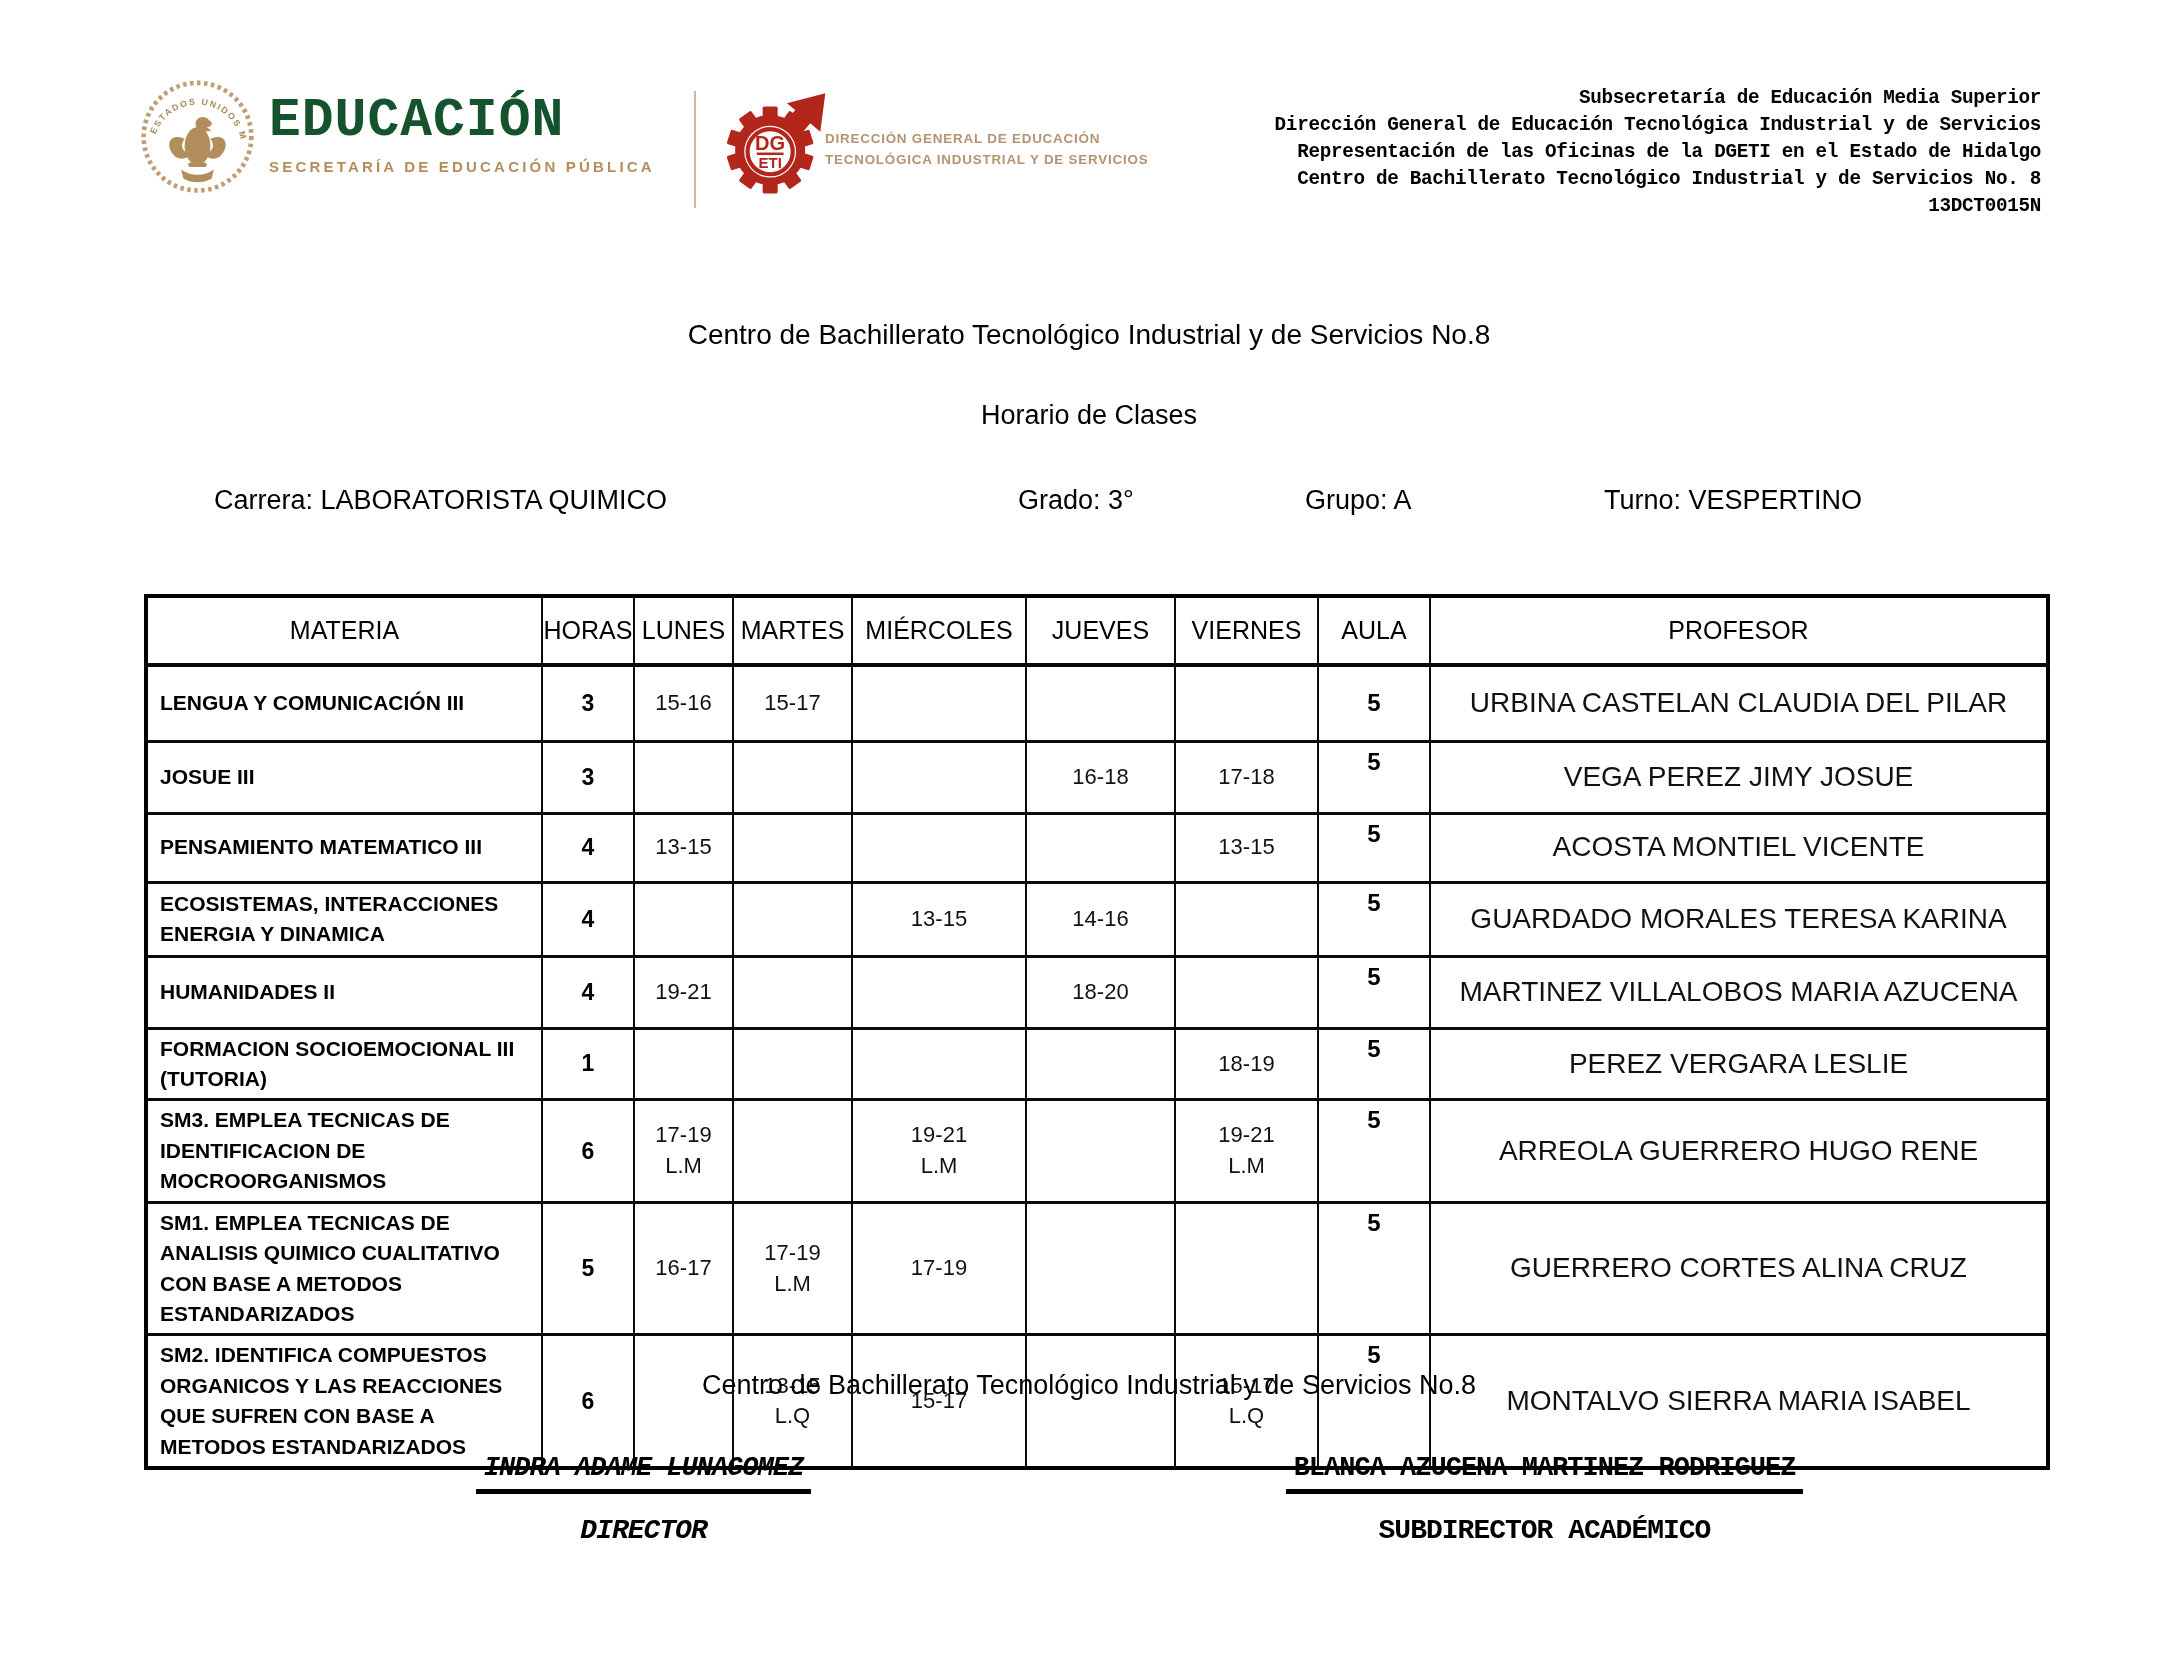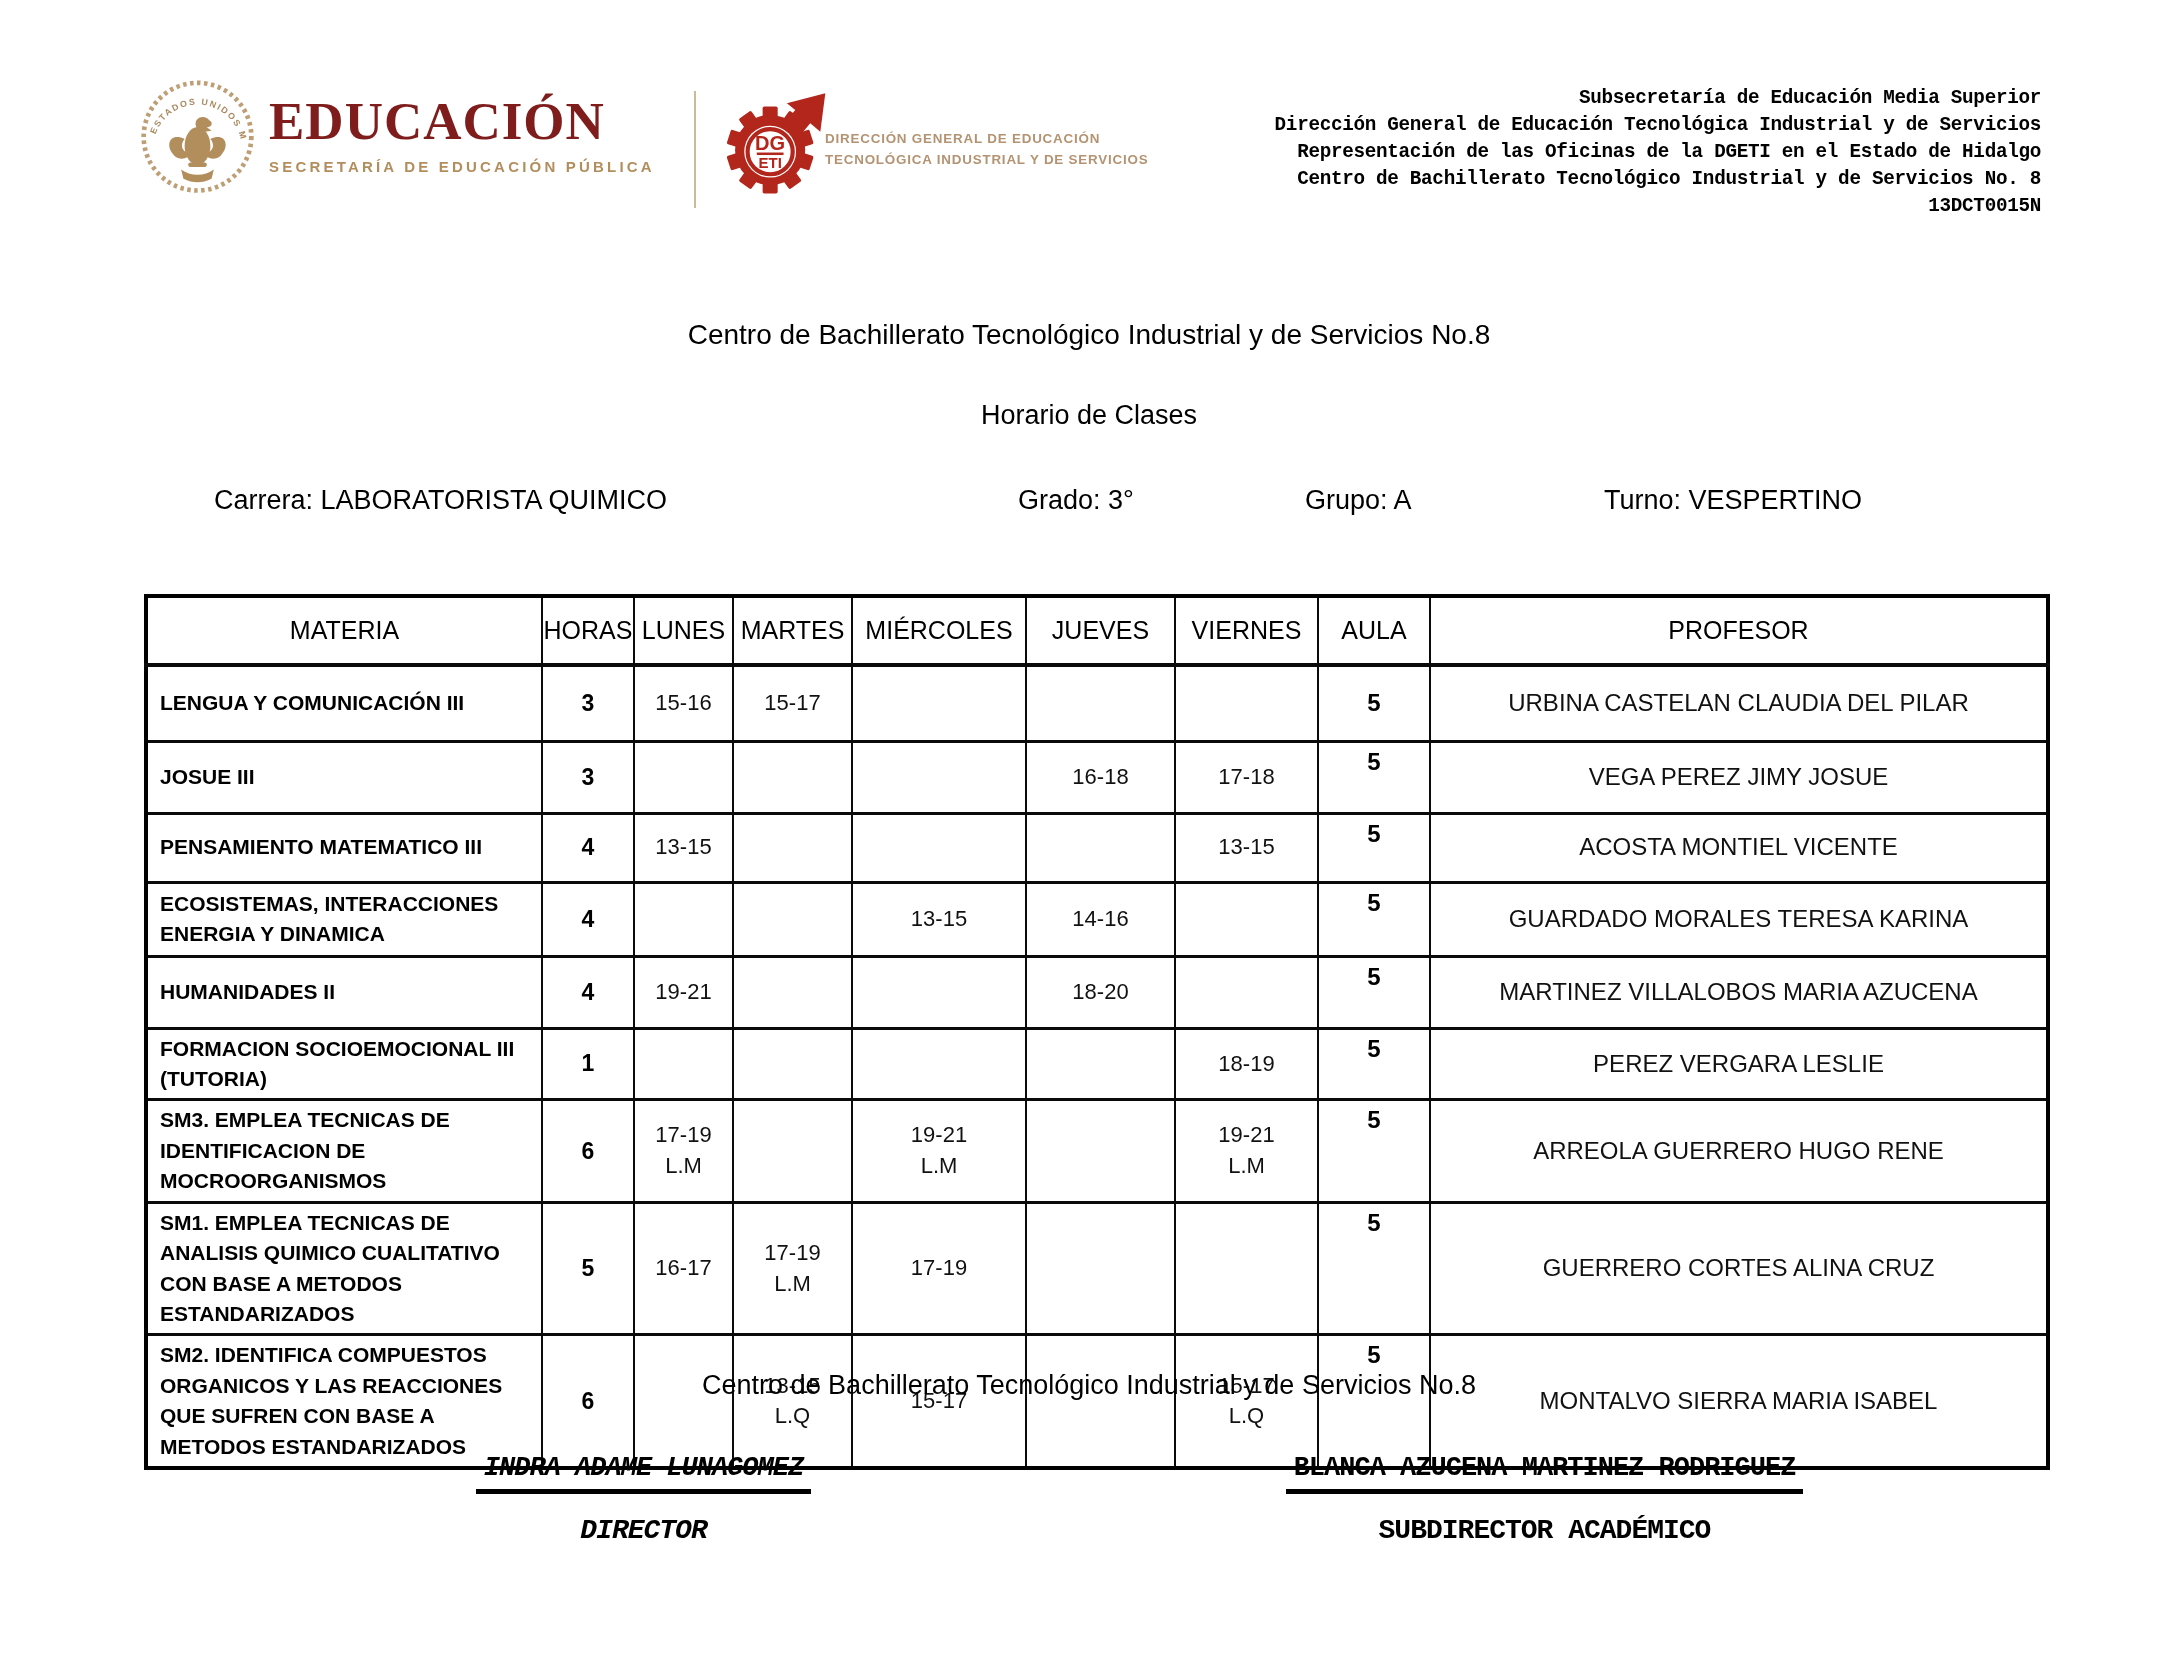--- a/index.html
+++ b/index.html
@@ -7,22 +7,22 @@
   body {
     width:2178px; height:1675px; position:relative;
     font-family:"Liberation Sans", sans-serif; color:#000;
   }
   .page { position:absolute; inset:0; width:2178px; height:1675px; background:#fff; overflow:hidden; }
 
   
   .coat { position:absolute; left:139px; top:73px; width:117px; height:125px; }
   .sep-text { position:absolute; left:269px; top:95px; }
   .sep-title {
-    font-family:Liberation Serif, serif; font-weight:bold;
-    font-size:53px; letter-spacing:1px; color:#7f1d1d; line-height:1;
+    font-family:Liberation Mono, monospace; font-weight:bold;
+    font-size:53px; letter-spacing:1px; color:#14532d; line-height:1;
   }
   .sep-sub {
     margin-top:10px; font-size:15px; font-weight:600; letter-spacing:3.2px; color:#B38E5D;
   }
   .logo-divider { position:absolute; left:694px; top:91px; width:2px; height:117px; background:#CDB995; }
   .dgeti-logo { position:absolute; left:715px; top:77px; width:117px; height:131px; }
   .dgeti-caption {
     position:absolute; left:825px; top:129px;
     font-size:13.4px; font-weight:600; letter-spacing:0.8px; color:#B49372; line-height:1.55;
   }
@@ -53,21 +53,21 @@
     border-bottom-width:4px;
   }
   td.materia {
     font-weight:bold; font-size:21px; text-align:left; vertical-align:middle;
     padding:4px 8px 4px 12px; line-height:1.45;
   }
   td.horas { font-weight:bold; font-size:23px; text-align:center; vertical-align:middle; }
   td.time  { font-size:22px; text-align:center; vertical-align:middle; white-space:pre-line; line-height:1.4; color:#111; }
   td.aula  { font-weight:600; font-size:24px; text-align:center; vertical-align:top; padding-top:5px; }
   td.aula-mid { vertical-align:middle; padding-top:0; }
-  td.profesor { font-size:24px; text-align:center; vertical-align:middle; line-height:1.6; padding:2px 14px; color:#111; }
+  td.profesor { font-size:28px; text-align:center; vertical-align:middle; line-height:1.6; padding:2px 14px; color:#111; }
 
   
   .footer-school { position:absolute; left:0; top:1370px; width:100%; text-align:center; font-size:27px; }
   .sig { position:absolute; top:1453px; text-align:center; font-family:"Liberation Mono", monospace; font-weight:bold; }
   .sig-left  { left:396px; width:495px;font-style:italic; }
   .sig-right { left:1198px; width:693px; }
   .sig-name  { display:inline-block; font-size:27px; letter-spacing:-1px; padding:0 8px 6px 8px; border-bottom:5px solid #000; }
   .sig-role  { margin-top:21px; font-size:28px; letter-spacing:-1px; }
 </style>
 </head>

